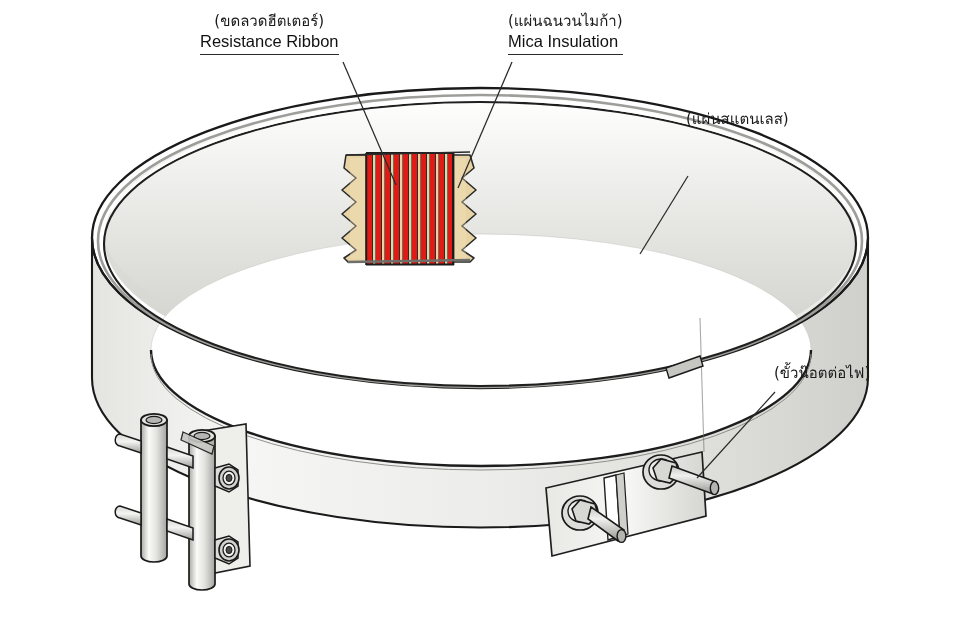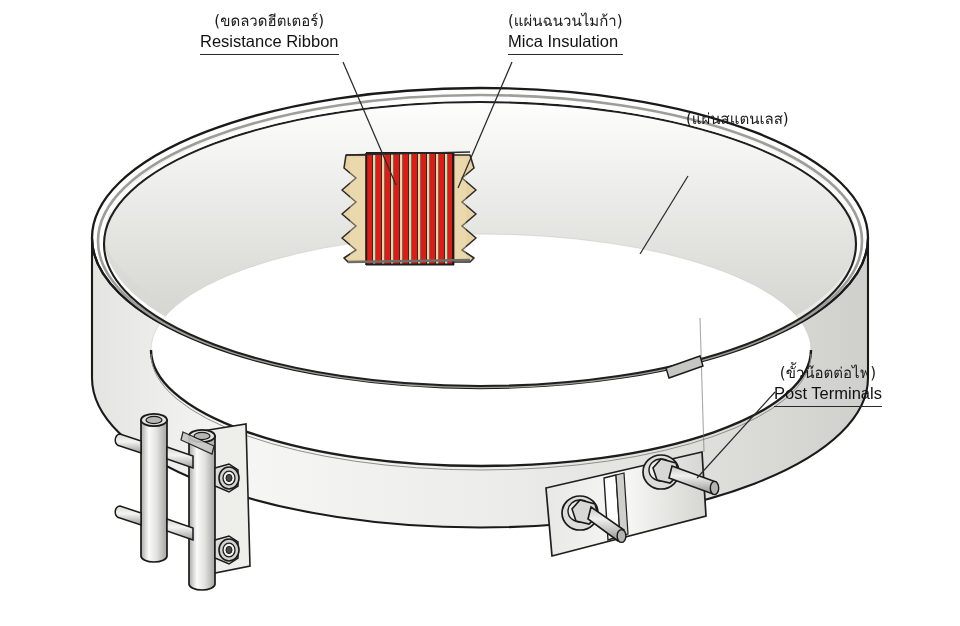--- a/index.html
+++ b/index.html
@@ -291,16 +291,15 @@
     <div class="thai">(แผ่นฉนวนไมก้า)</div>
     <div class="eng">Mica Insulation</div>
   </div>
 
   <div class="callout c-center" style="left:686px;top:110px;">
     <div class="thai">(แผ่นสแตนเลส)</div>
   </div>
 
   <div class="callout c-center" style="left:774px;top:344px;margin-top:20px;">
     <div class="thai">(ขั้วน๊อตต่อไฟ)</div>
-    <div class="eng">Post Terminals</div>
   </div>
 
 </div>
 
 </body></html>

